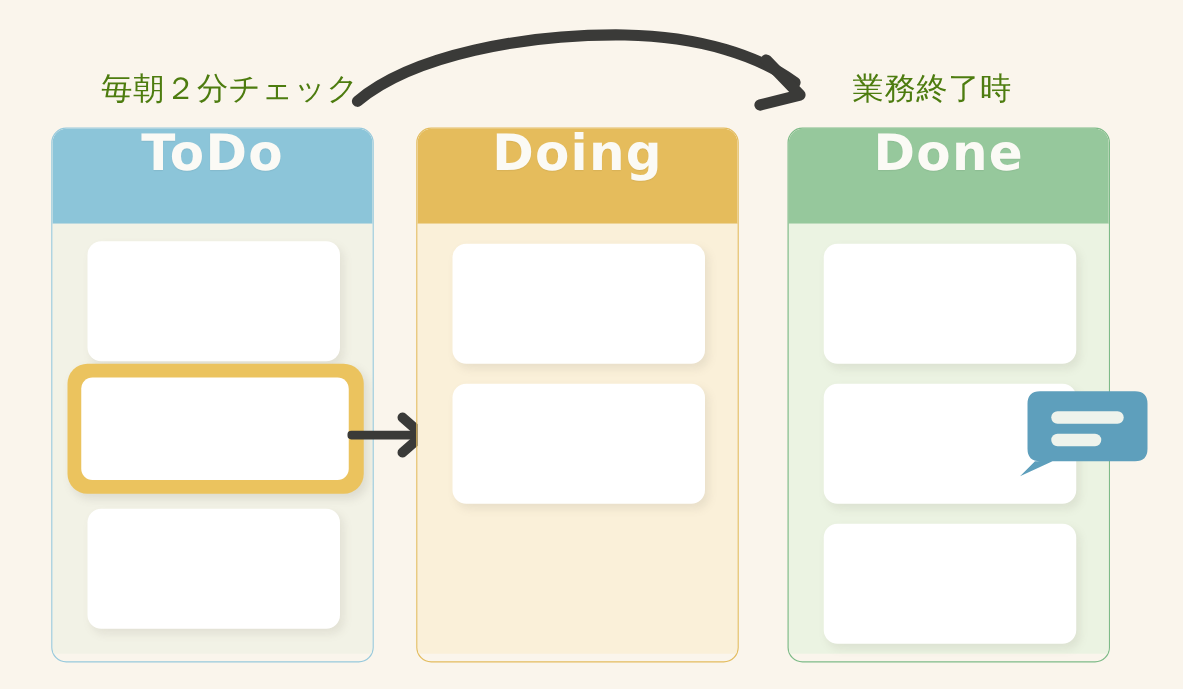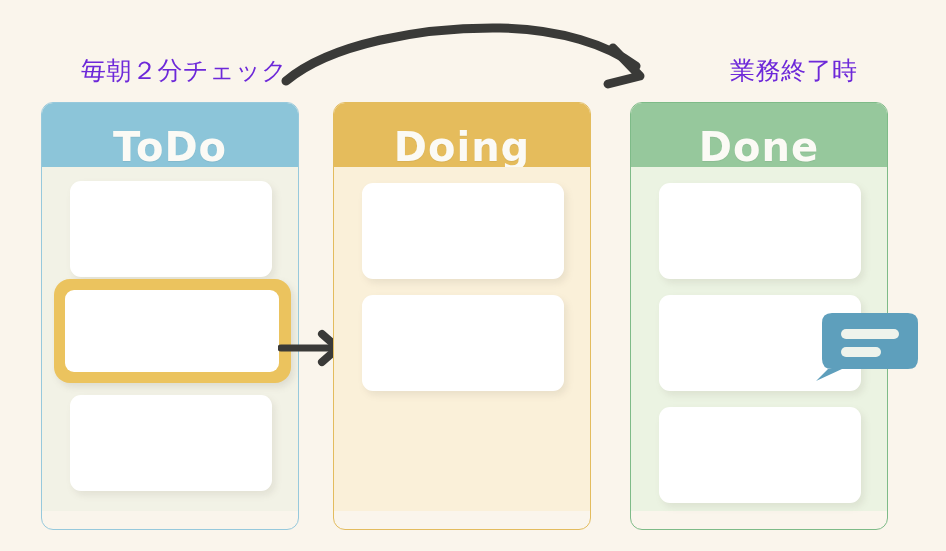--- a/index.html
+++ b/index.html
@@ -17,30 +17,30 @@
   #stage {
     position: relative;
     width: 946px;
     height: 551px;
     background: #FAF5EC;
   }
 
   
   .anno-label {
     position: absolute;
-    color: #6d28d9;
+    color: #4d7c0f;
     font-size: 25px;
     font-family: "DejaVu Sans", "Liberation Sans", sans-serif;
     font-weight: 400;
     letter-spacing: 0.5px;
     white-space: nowrap;
     line-height: 1;
   }
   #label-left  { left: 81px;  top: 58px; }
-  #label-right { left: 682px; top: 58px; margin-left: 48px; }
+  #label-right { left: 682px; top: 58px; }
 
   
   #curve-arrow {
     position: absolute;
     left: 0;
     top: 0;
     width: 946px;
     height: 551px;
     pointer-events: none;
   }
@@ -50,24 +50,24 @@
     position: absolute;
     top: 102px;
     width: 258px;
     height: 428px;
     border-radius: 12px;
     box-sizing: border-box;
     overflow: hidden;
     border: 1.5px solid transparent;
   }
   .col-header {
-    height: 64px;
+    height: 76px;
     border-radius: 11px 11px 0 0;
     display: flex;
-    align-items: flex-end;
+    align-items: flex-start;
     justify-content: center;
     box-sizing: border-box;
   }
   .col-title {
     color: #FBFAF5;
     font-size: 40px;
     font-weight: 700;
     letter-spacing: 1px;
     font-family: "DejaVu Sans", "Liberation Sans", sans-serif;
     line-height: 1;

